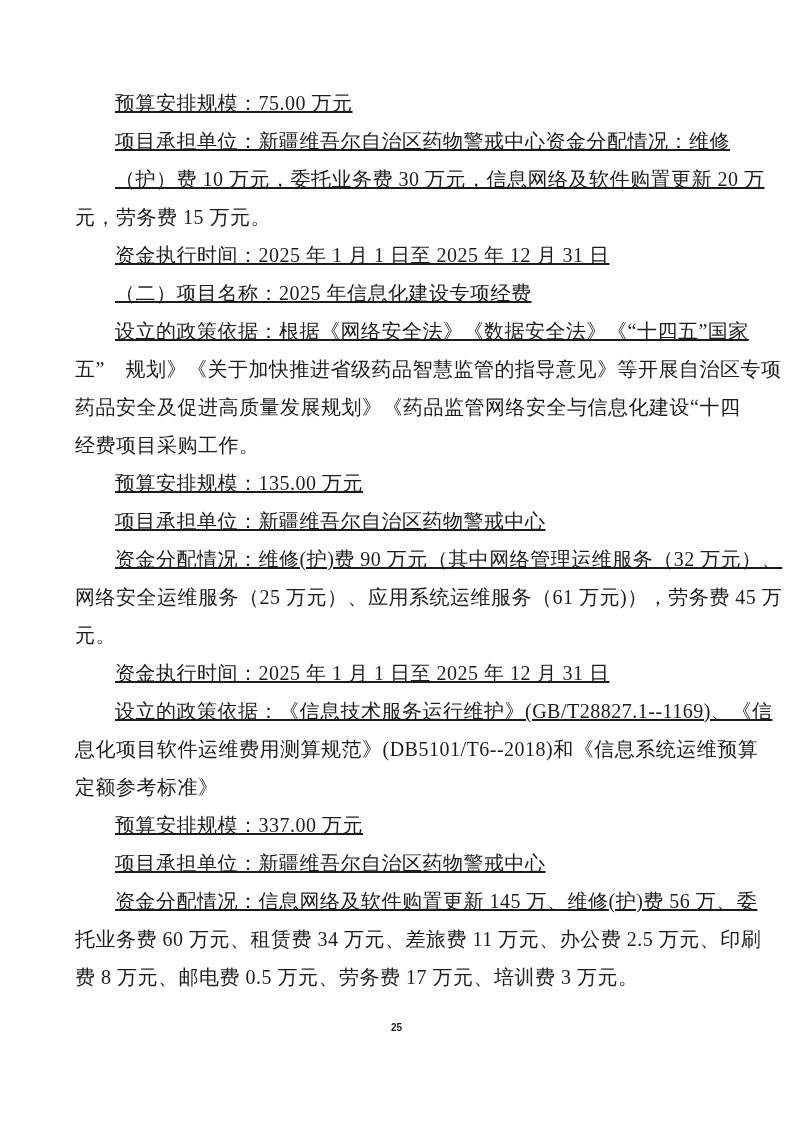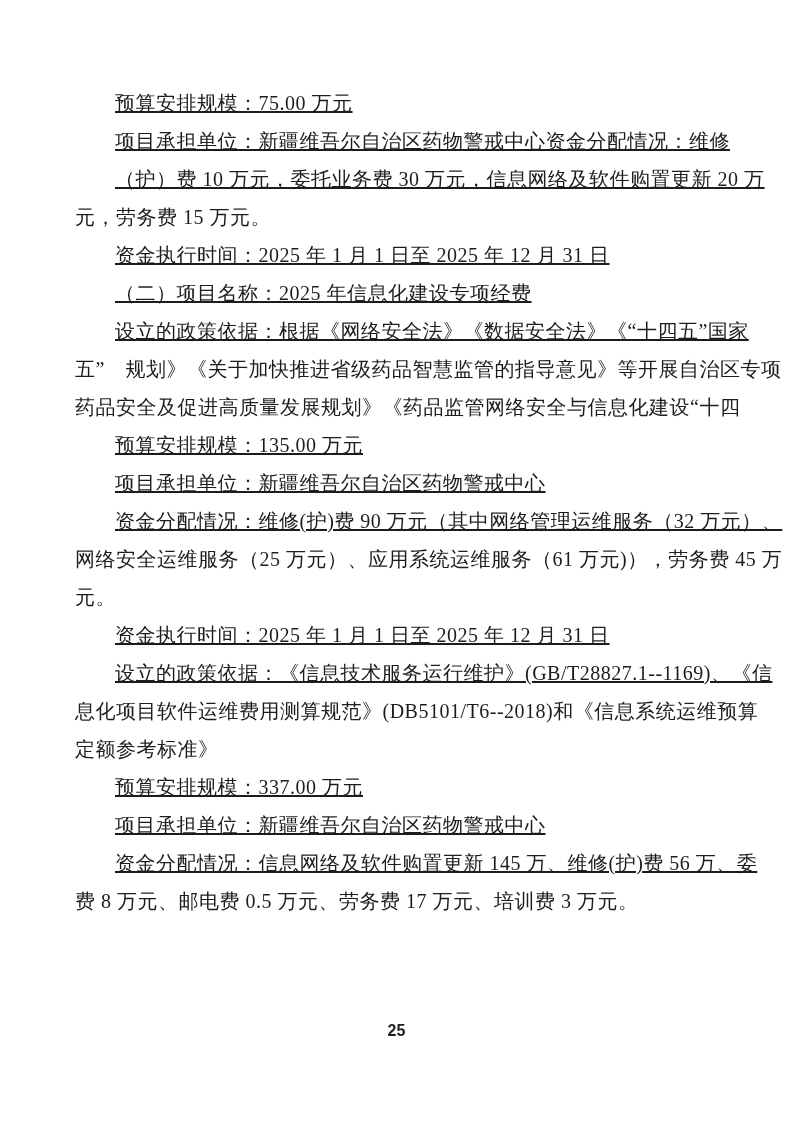--- a/index.html
+++ b/index.html
@@ -35,48 +35,50 @@
   .line.fill {
     text-align: justify;
     text-align-last: justify;
   }
   .page-number {
     position: absolute;
     top: 1022px;
     left: 0;
     width: 100%;
     text-align: center;
-    font-size: 16px;
+    font-size: 10px;
     font-weight: bold;
     color: #1c1c1c;
     font-family: "Liberation Sans", "DejaVu Sans", sans-serif;
   }
 </style>
 </head>
 <body>
 
 <div class="page" style="background: rgb(255, 255, 255); color: rgb(28, 28, 28);">
   <div class="content">
       <div class="line indent">预算安排规模：75.00 万元</div>
       <div class="line indent fill">项目承担单位：新疆维吾尔自治区药物警戒中心资金分配情况：维修</div>
       <div class="line indent fill">（护）费 10 万元，委托业务费 30 万元，信息网络及软件购置更新 20 万</div>
       <div class="line">元，劳务费 15 万元。</div>
       <div class="line indent">资金执行时间：2025 年 1 月 1 日至 2025 年 12 月 31 日</div>
       <div class="line indent">（二）项目名称：2025 年信息化建设专项经费</div>
       <div class="line indent fill">设立的政策依据：根据《网络安全法》《数据安全法》《“十四五”国家</div>
       <div class="line fill">五”　规划》《关于加快推进省级药品智慧监管的指导意见》等开展自治区专项</div>
       <div class="line fill">药品安全及促进高质量发展规划》《药品监管网络安全与信息化建设“十四</div>
+      <div class="line">经费项目采购工作。</div>
       <div class="line indent">预算安排规模：135.00 万元</div>
       <div class="line indent">项目承担单位：新疆维吾尔自治区药物警戒中心</div>
       <div class="line indent fill">资金分配情况：维修(护)费 90 万元（其中网络管理运维服务（32 万元）、</div>
       <div class="line fill">网络安全运维服务（25 万元）、应用系统运维服务（61 万元)），劳务费 45 万</div>
       <div class="line">元。</div>
       <div class="line indent">资金执行时间：2025 年 1 月 1 日至 2025 年 12 月 31 日</div>
       <div class="line indent fill">设立的政策依据：《信息技术服务运行维护》(GB/T28827.1--1169)、《信</div>
       <div class="line fill">息化项目软件运维费用测算规范》(DB5101/T6--2018)和《信息系统运维预算</div>
       <div class="line">定额参考标准》</div>
       <div class="line indent">预算安排规模：337.00 万元</div>
       <div class="line indent">项目承担单位：新疆维吾尔自治区药物警戒中心</div>
       <div class="line indent fill">资金分配情况：信息网络及软件购置更新 145 万、维修(护)费 56 万、委</div>
+      <div class="line fill">托业务费 60 万元、租赁费 34 万元、差旅费 11 万元、办公费 2.5 万元、印刷</div>
       <div class="line">费 8 万元、邮电费 0.5 万元、劳务费 17 万元、培训费 3 万元。</div>
     </div>
   <div class="page-number">25</div>
 </div>
 
 </body></html>

